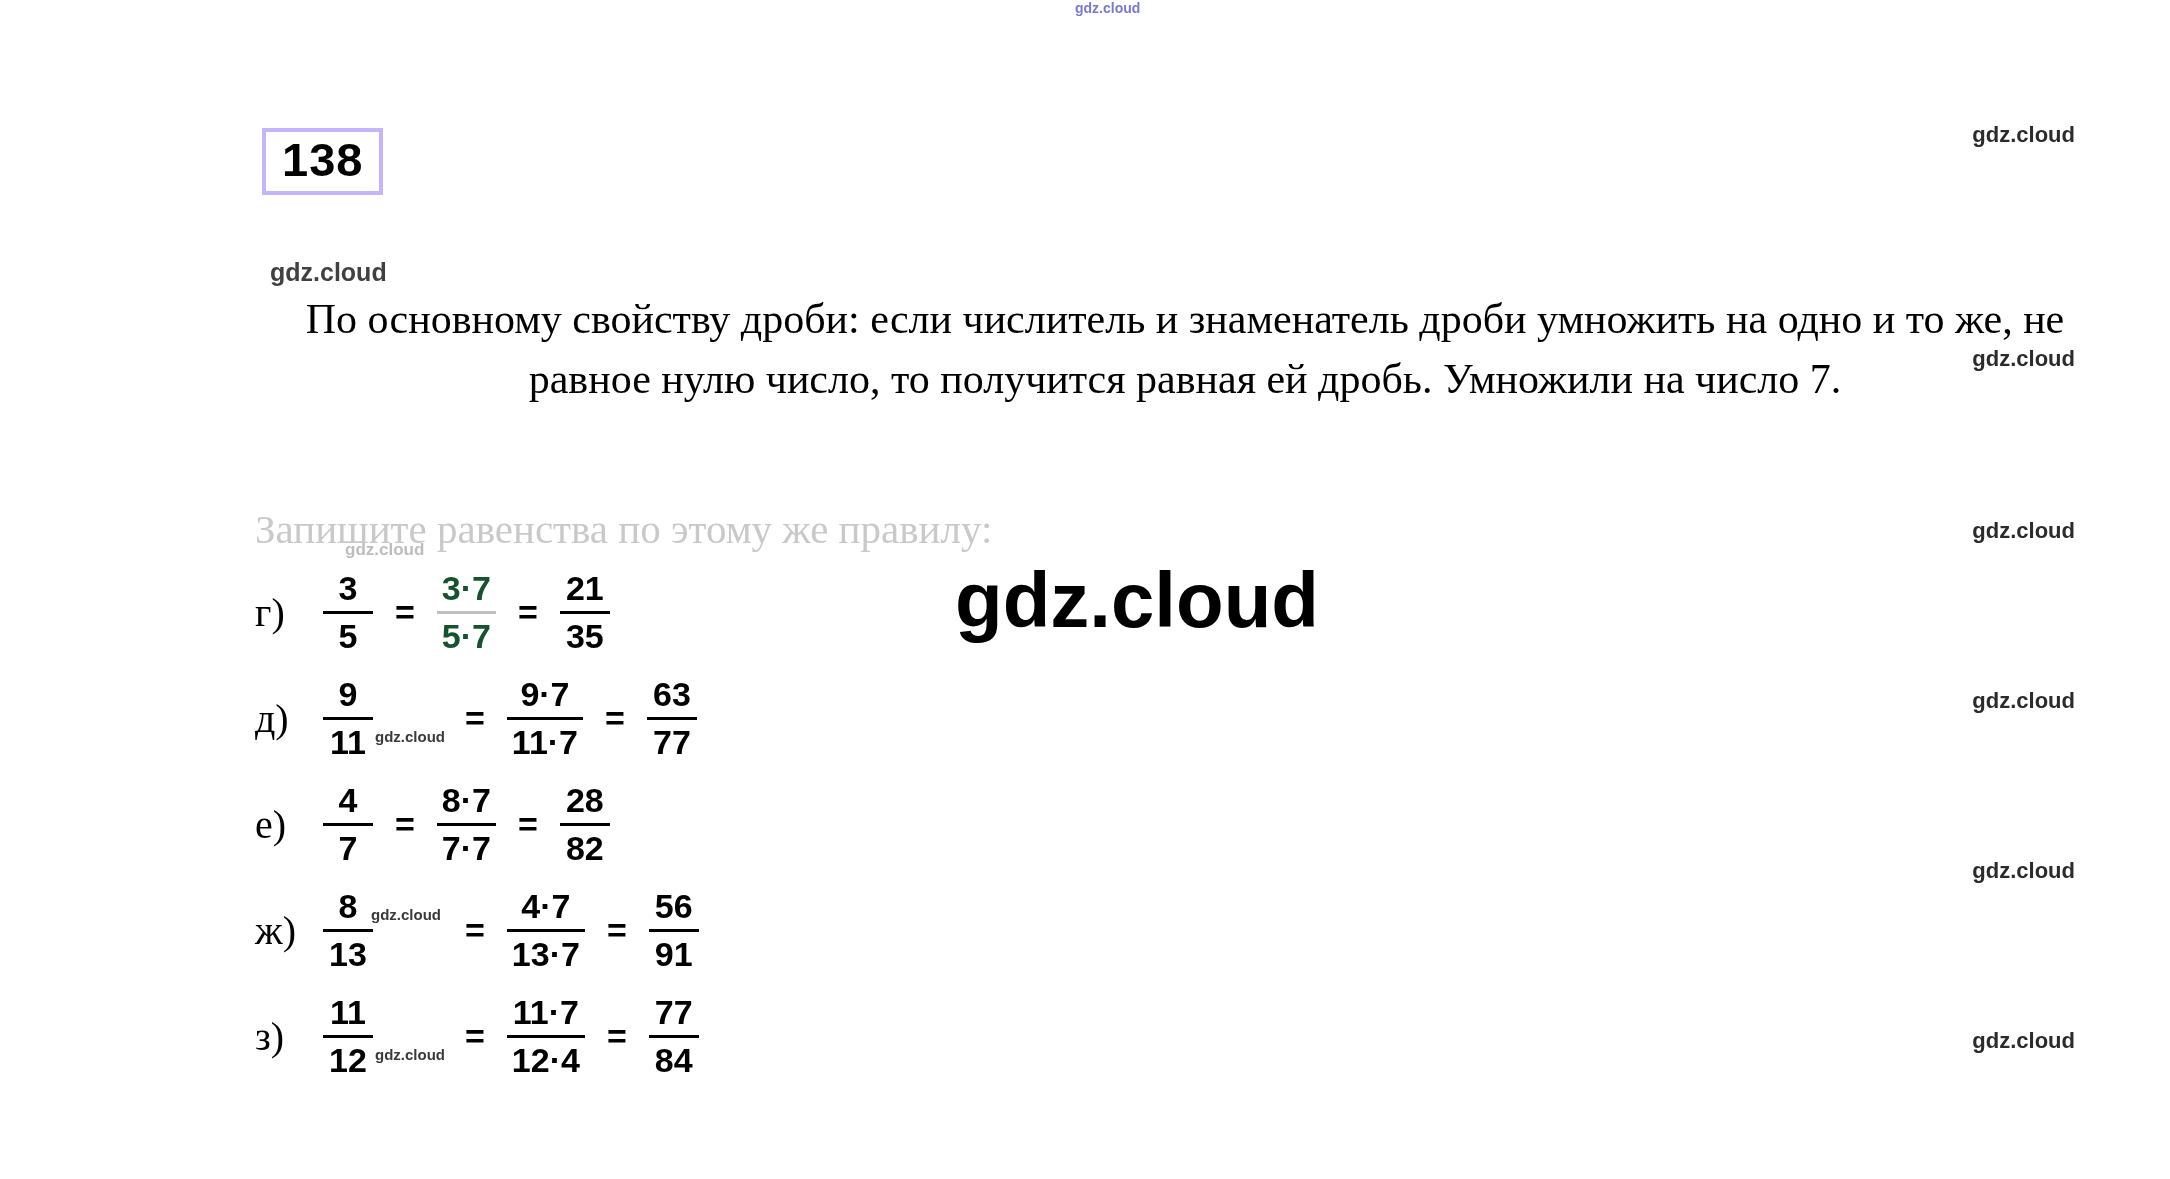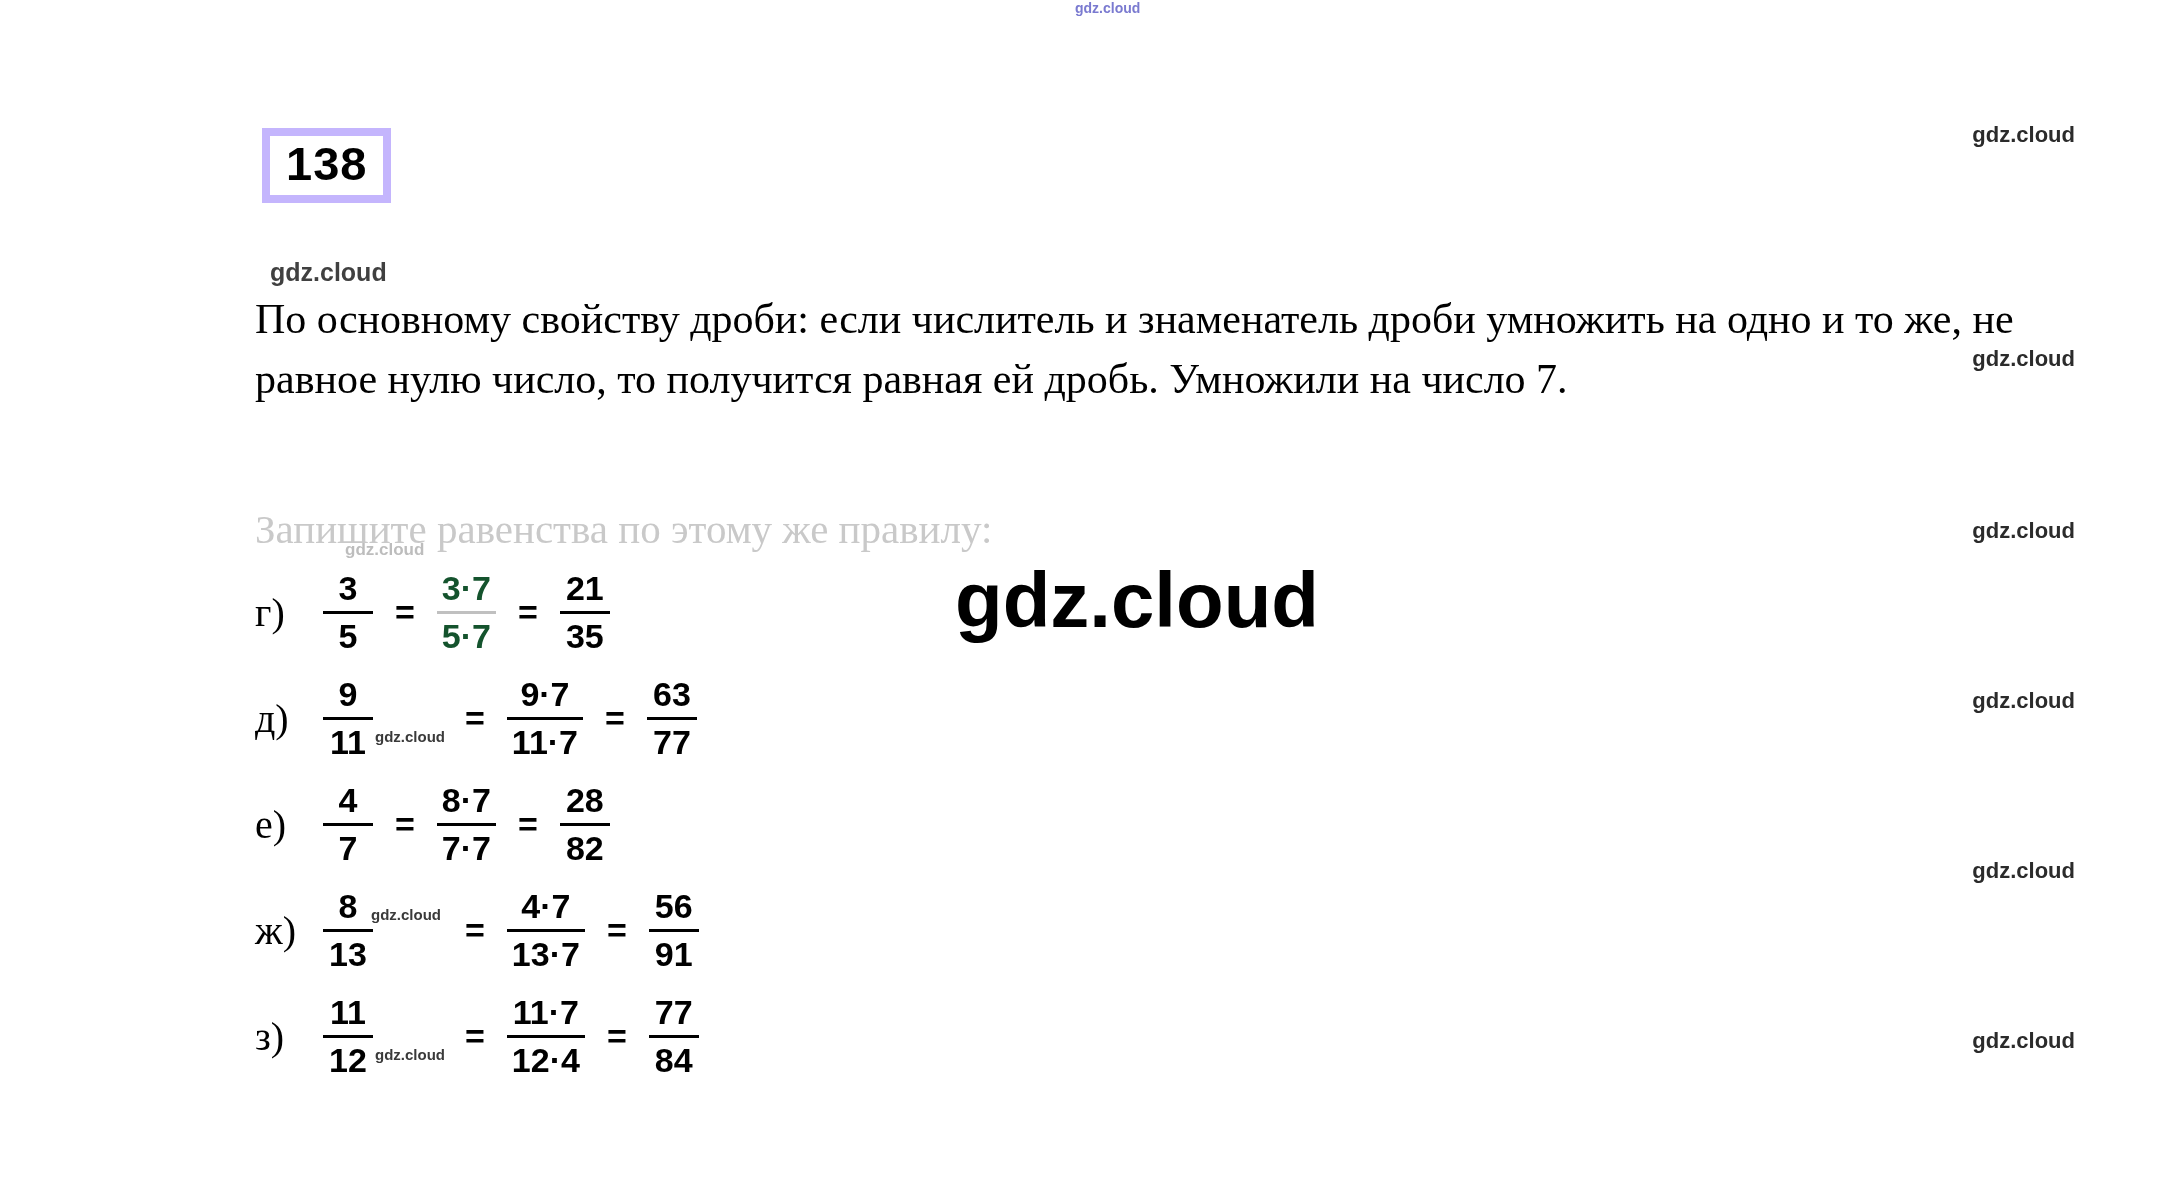--- a/index.html
+++ b/index.html
@@ -63,38 +63,38 @@
     font-size: 17px;
     color: #bdbdbd;
     white-space: nowrap;
   }
 
   
   .task-number {
     position: absolute;
     left: 262px;
     top: 128px;
-    border: 8px solid #c4b5fd;
+    border: 4px solid #c4b5fd;
     padding: 4px 16px 8px 16px;
     font-family: "Liberation Sans", sans-serif;
     font-weight: bold;
     font-size: 47px;
     line-height: 1;
     letter-spacing: 1px;
   }
 
   
   .para {
     position: absolute;
     left: 255px;
     top: 290px;
     width: 1860px;
     font-size: 42px;
     line-height: 1.42;
-    text-align: left;
+    text-align: center;
   }
 
   
   .eq-list {
     position: absolute;
     left: 255px;
     top: 560px;
   }
   .eq {
     display: flex;

